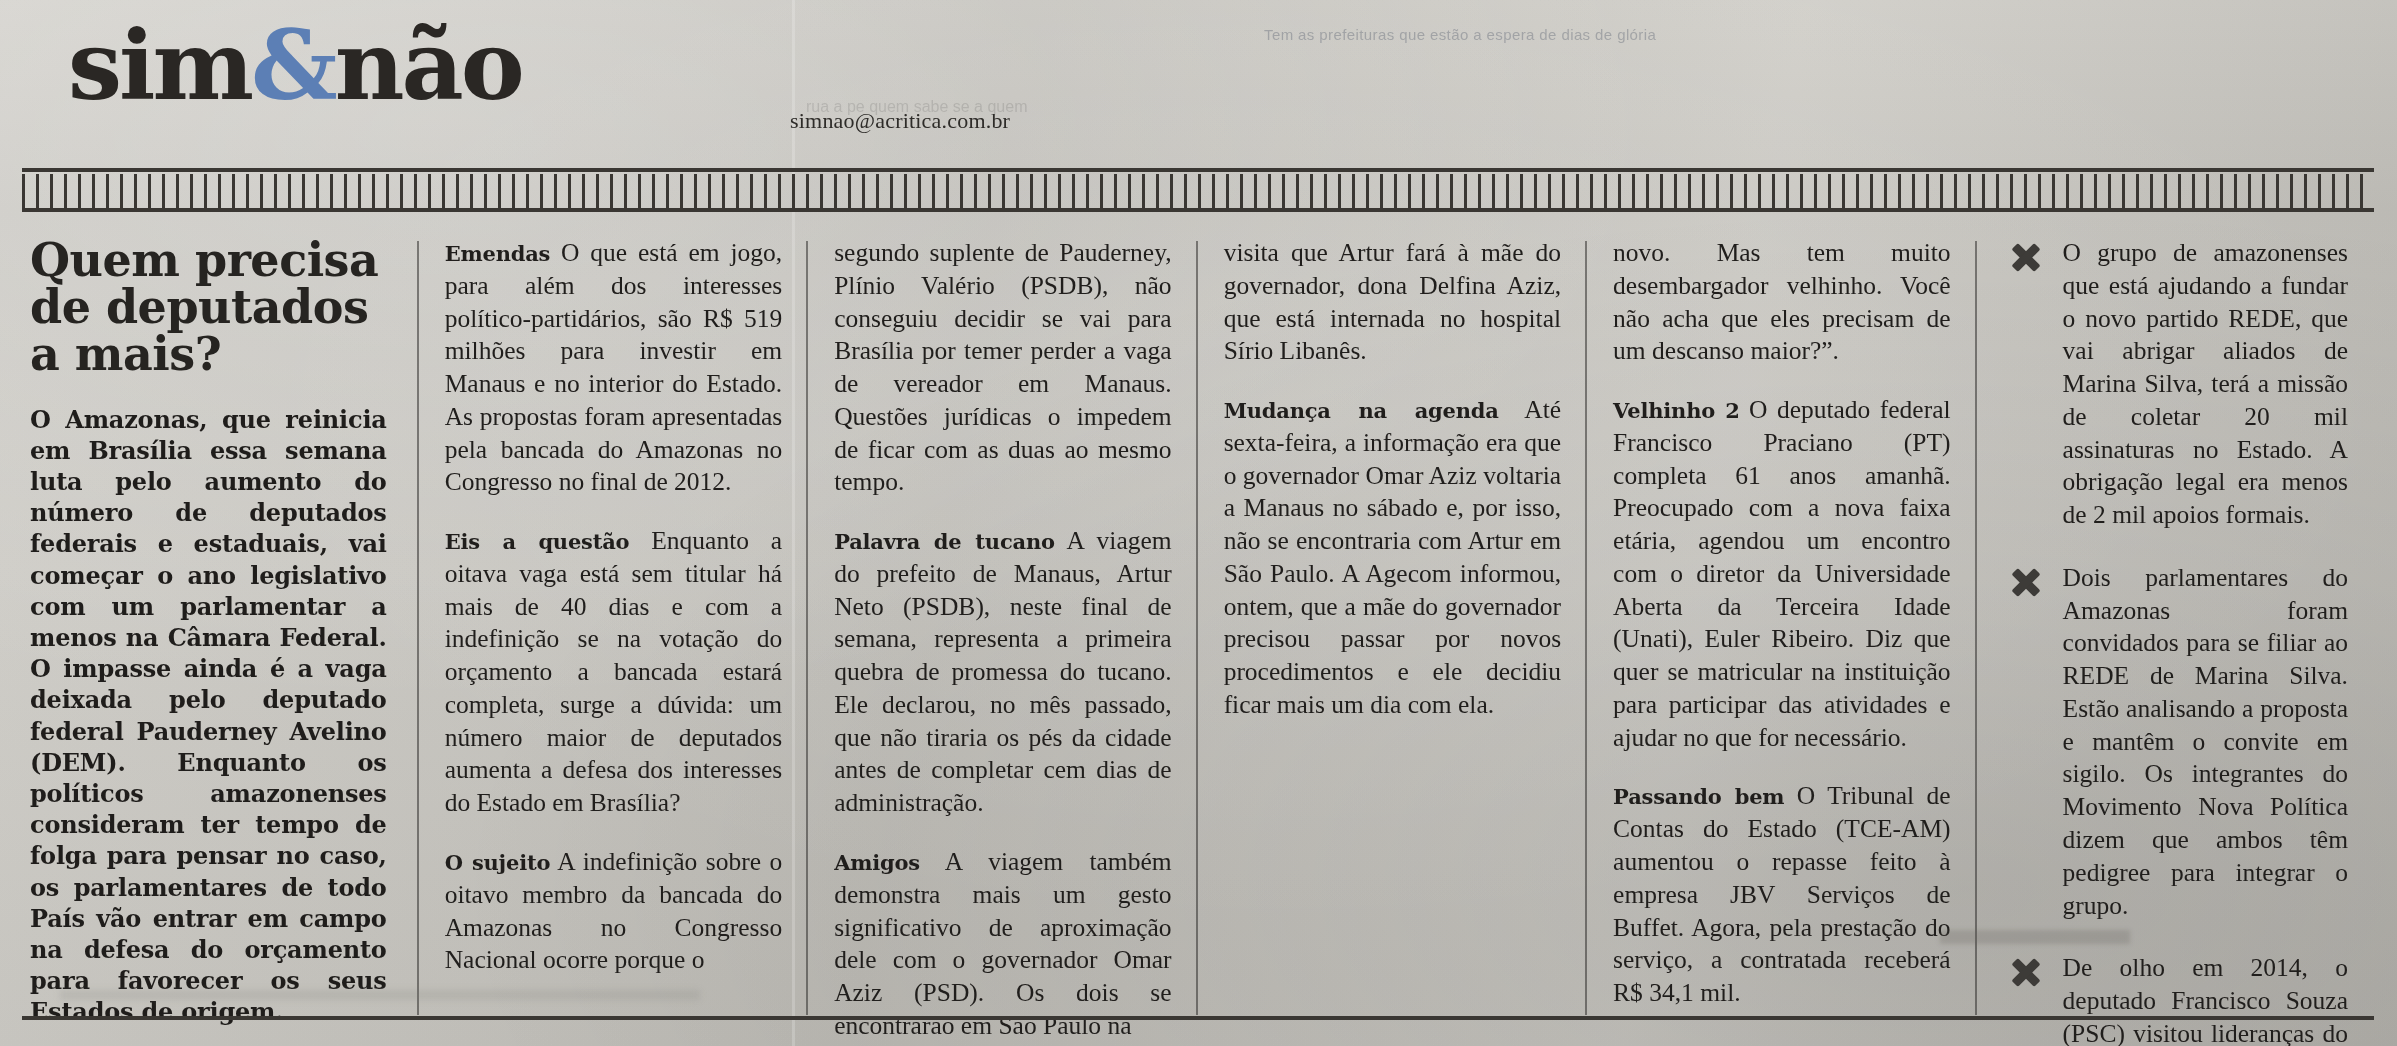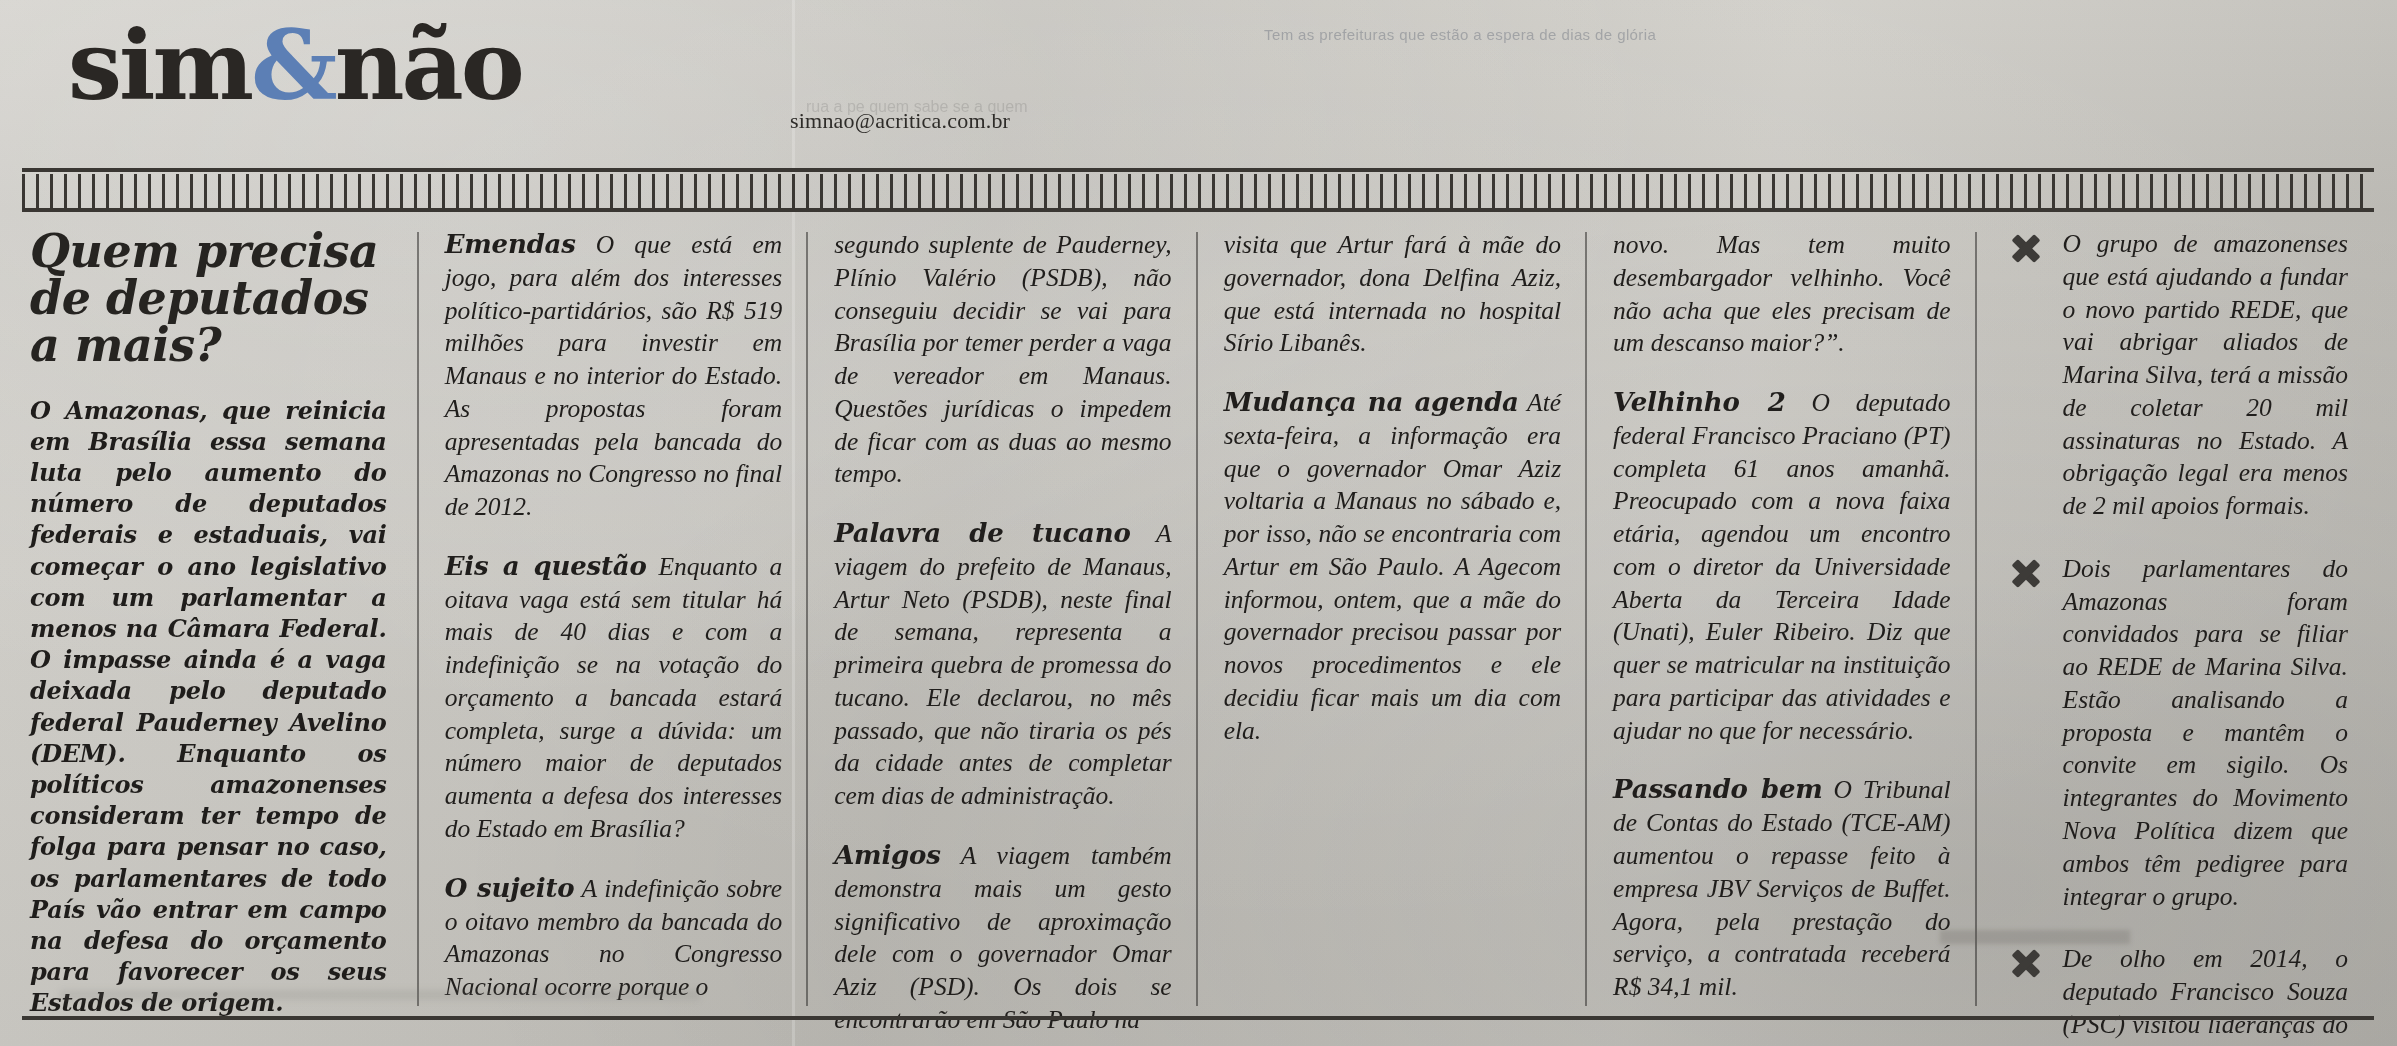--- a/index.html
+++ b/index.html
@@ -129,26 +129,25 @@
     position: absolute;
     left: 22px;
     top: 1016px;
     width: 2352px;
     height: 4px;
     background: #3a3733;
   }
   .columns {
     position: absolute;
     left: 30px;
-    top: 228px;
+    top: 237px;
     width: 2340px;
     height: 780px;
     display: flex;
     gap: 16px;
-    font-style: italic;
   }
   .col {
     position: relative;
     padding: 0 22px 0 0;
     box-sizing: border-box;
   }
   .col.divided:before {
     content: "";
     position: absolute;
     left: -14px;
@@ -187,21 +186,21 @@
     line-height: 1.285;
     color: #201e1c;
     text-align: justify;
     margin: 0 0 26px 0;
     hyphens: auto;
   }
   .item:last-child { margin-bottom: 0; }
   .item b {
     font-family: "DejaVu Serif", serif;
     font-weight: bold;
-    font-size: 26px;
+    font-size: 21px;
     letter-spacing: -0.2px;
   }
   .bullet-item {
     position: relative;
     padding-left: 54px;
     font-size: 25.5px;
     line-height: 1.285;
     color: #201e1c;
     text-align: justify;
     margin: 0 0 30px 0;

